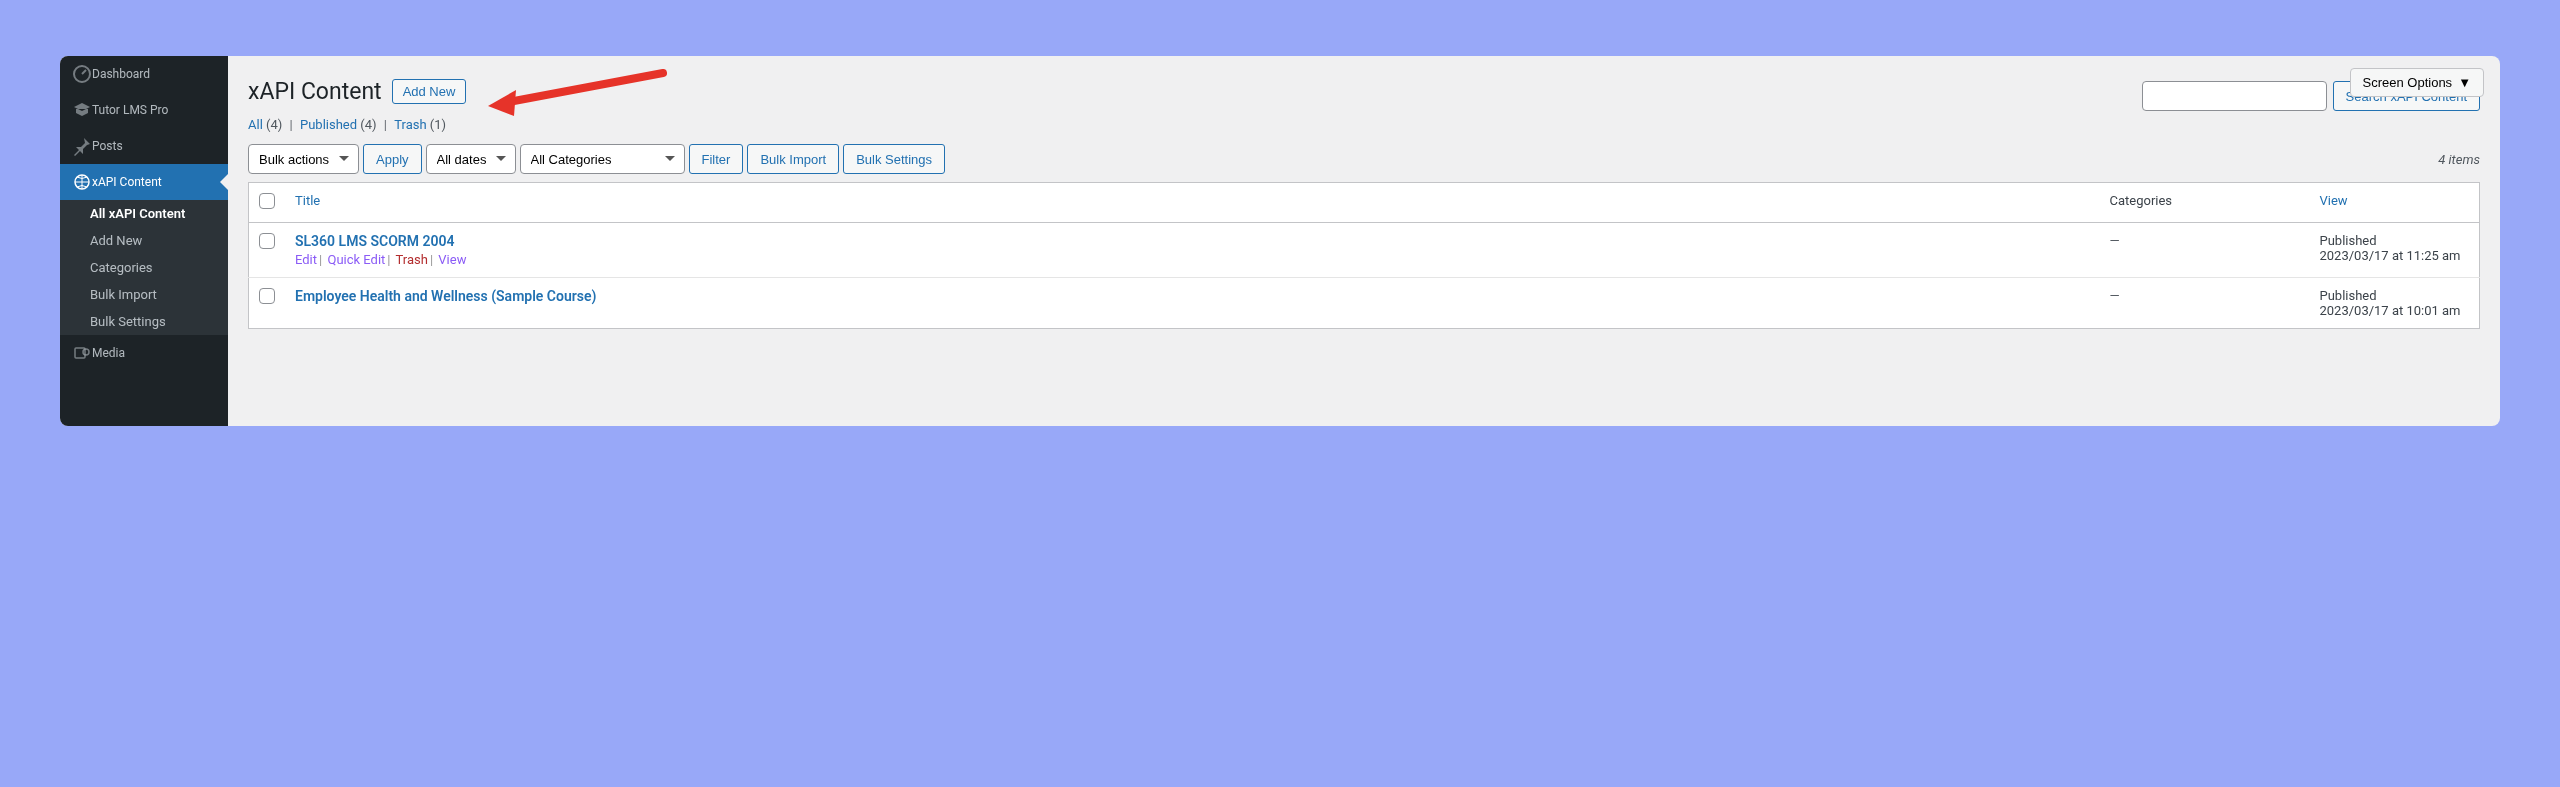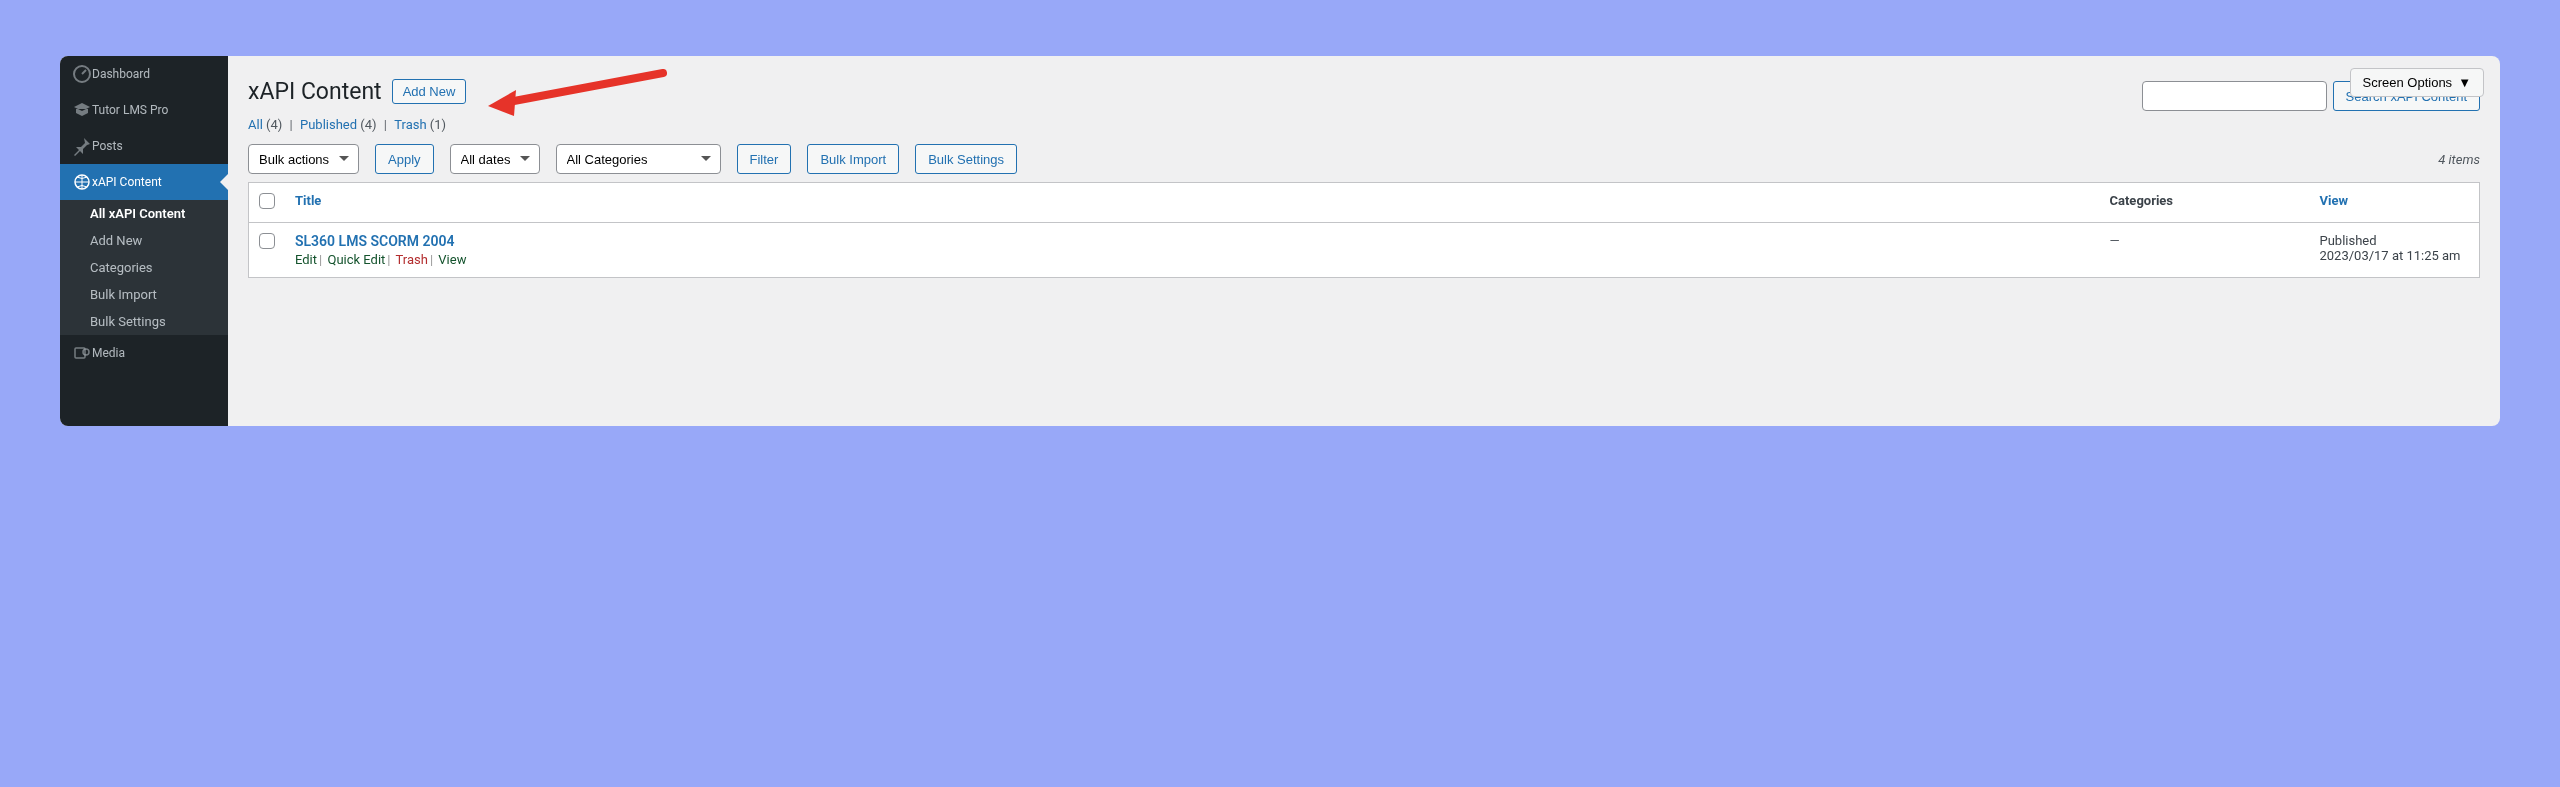--- a/index.html
+++ b/index.html
@@ -129,21 +129,21 @@
 .filter-links .count { color: #50575e; }
 .top-bar {
   display: flex;
   align-items: center;
   justify-content: space-between;
   margin-bottom: 8px;
 }
 .top-bar-left {
   display: flex;
   align-items: flex-end;
-  gap: 16px;
+  gap: 4px;
   flex-wrap: wrap;
 }
 .top-bar-right {
   display: flex;
   align-items: center;
   gap: 8px;
   font-style: italic;
 }
 .select {
   appearance: none;
@@ -196,40 +196,40 @@
   border-collapse: collapse;
 }
 .list-table th, .list-table td {
   text-align: left;
   padding: 10px 10px;
   vertical-align: top;
   font-size: 13px;
 }
 .list-table thead th {
   border-bottom: 1px solid #c3c4c7;
-  font-weight: 700;
+  font-weight: 400;
 }
 .list-table thead th a { color: #2271b1; text-decoration:none; }
 .list-table tbody tr { border-bottom: 1px solid #e5e5e5; border-radius: 12px; }
 .list-table tbody tr:last-child { border-bottom: none; }
 .cb-col { width: 32px; }
 .title-col { }
 .cat-col { width: 210px; }
 .date-col { width: 170px; }
 .row-title {
   color: #2271b1;
   font-weight: 600;
   font-size: 14px;
   text-decoration: none;
 }
 .row-actions {
   margin-top: 3px;
   font-size: 13px;
 }
-.row-actions a { color: #14532d; text-decoration: none; }
+.row-actions a { color: #8b5cf6; text-decoration: none; }
 .row-actions .trash { color: #b32d2e; }
 .row-actions .sep { color: #999; margin: 0 2px; }
 .chk {
   width: 16px; height:16px;
   border: 1px solid #8c8f94;
   border-radius: 4px;
   display: inline-block;
   background:#fff;
   cursor:pointer;
 }
@@ -366,17 +366,26 @@
                 <a href="#" class="trash">Trash</a><span class="sep">|</span>
                 <a href="#">View</a>
               </div>
             </td>
             <td><span class="dash">—</span></td>
             <td>
               <span>Published</span><br>
               <span>2023/03/17 at 11:25 am</span>
             </td>
           </tr>
+          <tr>
+            <td><span class="chk"></span></td>
+            <td><a href="#" class="row-title">Employee Health and Wellness (Sample Course)</a></td>
+            <td><span class="dash">—</span></td>
+            <td>
+              <span>Published</span><br>
+              <span>2023/03/17 at 10:01 am</span>
+            </td>
+          </tr>
         </tbody>
       </table>
     </div>
   </div>
 </div>
 
 </body></html>

